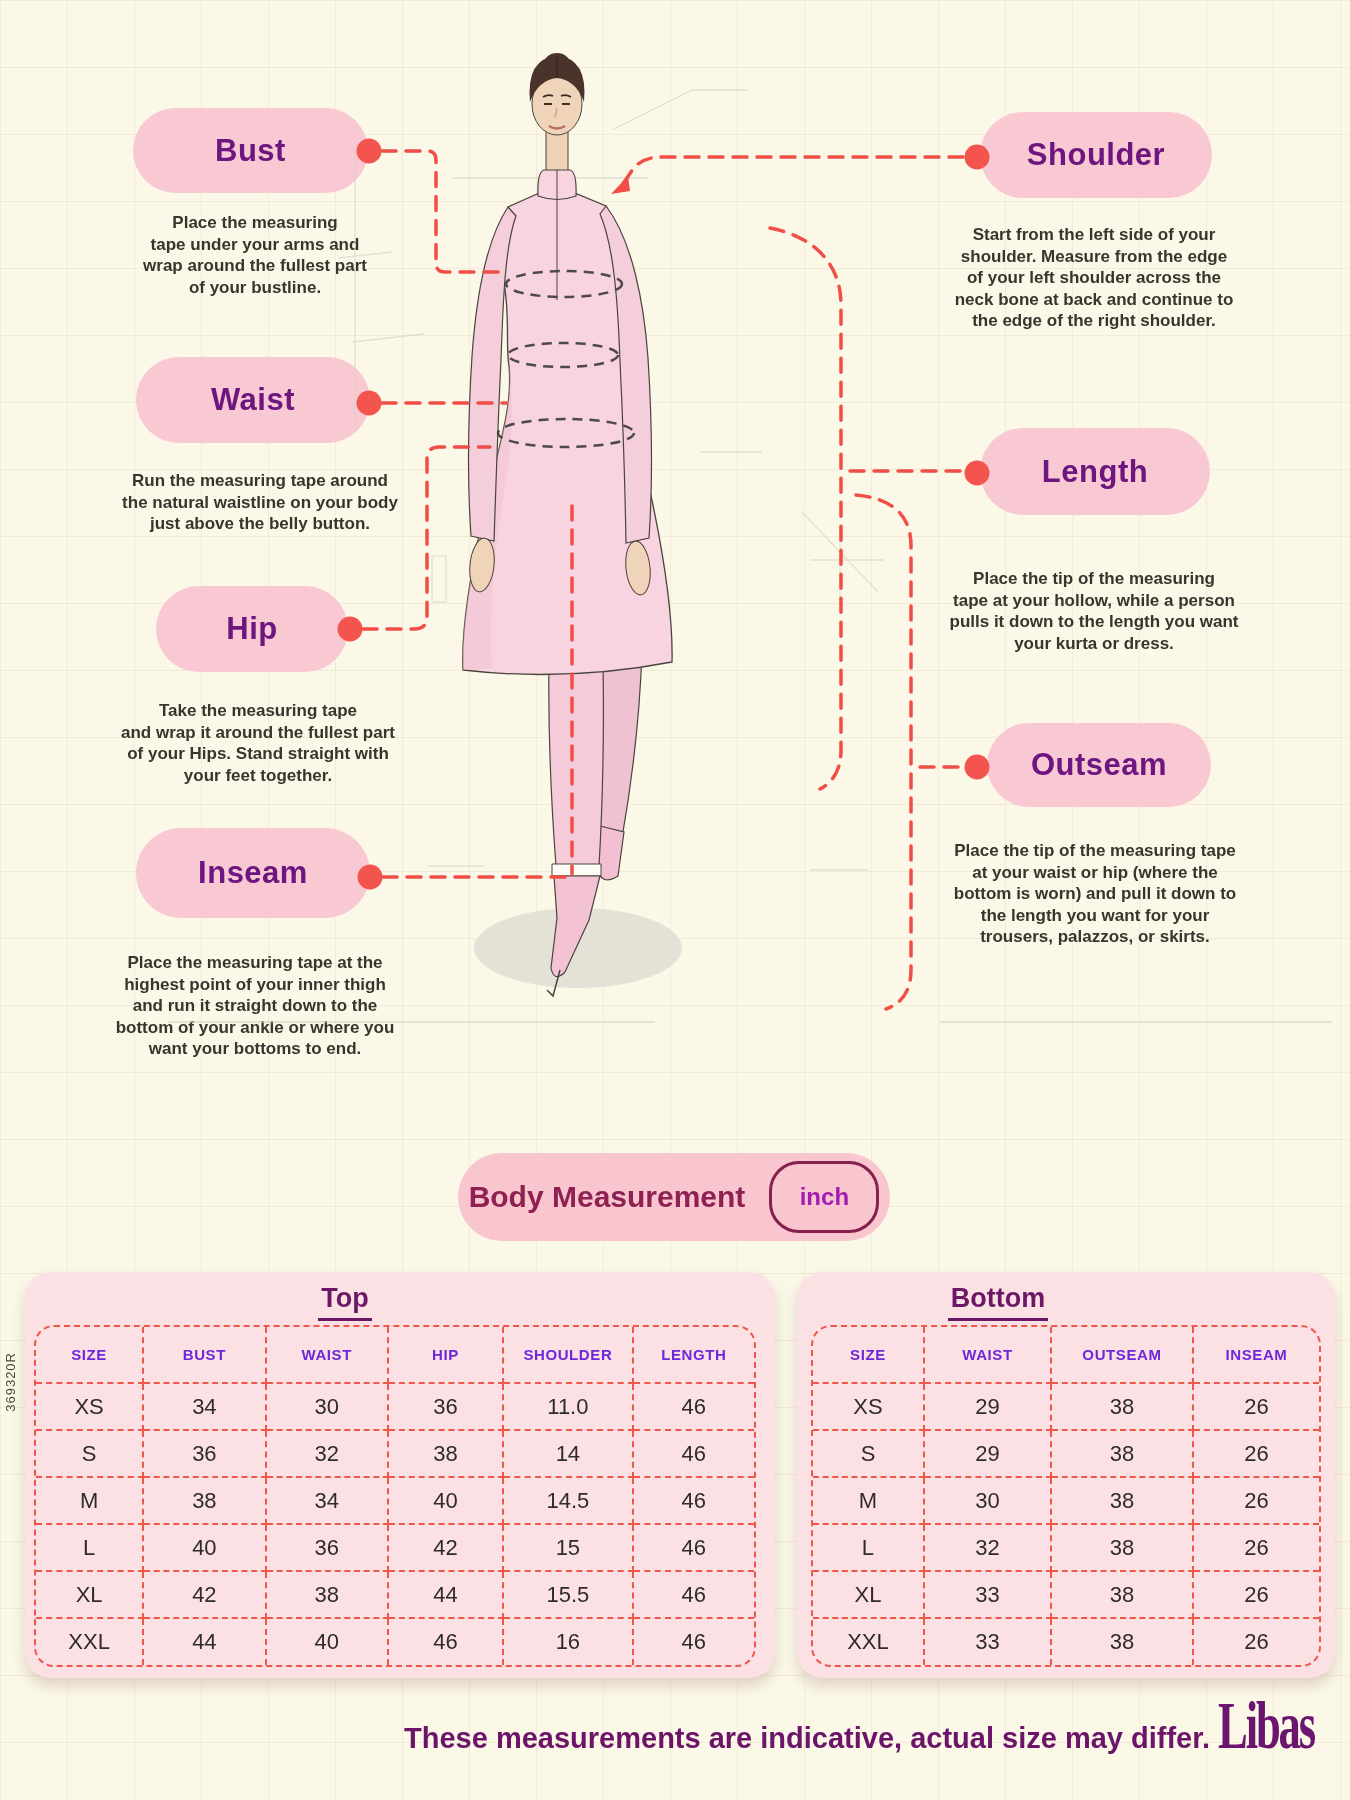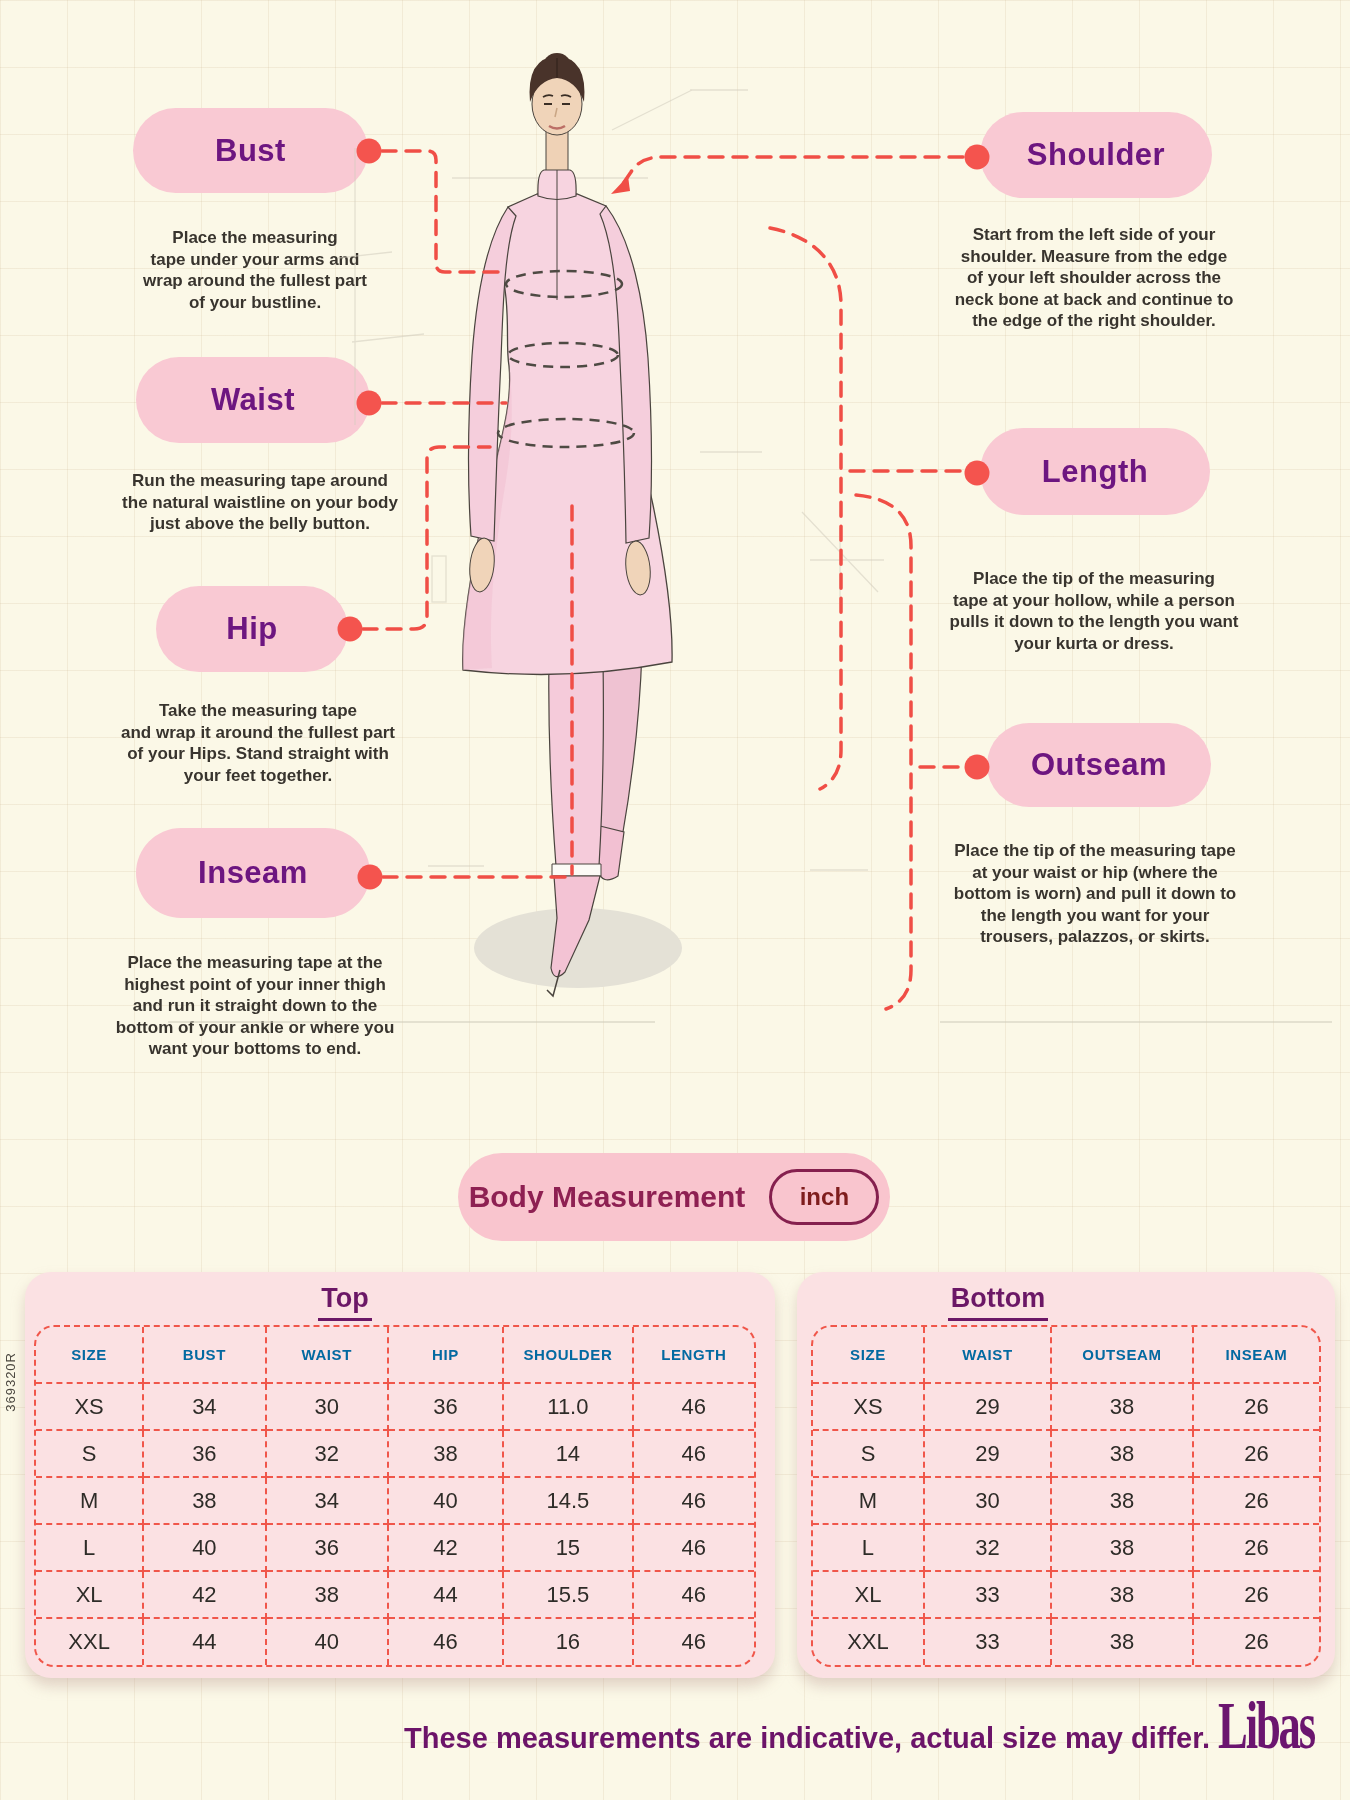--- a/index.html
+++ b/index.html
@@ -25,39 +25,39 @@
   .p-hip    {left:156px;top:586px;width:192px;height:86px;}
   .p-inseam {left:136px;top:828px;width:234px;height:90px;}
   .p-shoulder{left:980px;top:112px;width:232px;height:86px;}
   .p-length {left:980px;top:428px;width:230px;height:87px;}
   .p-outseam{left:987px;top:723px;width:224px;height:84px;}
 
   .desc{
     position:absolute;z-index:2;color:#38342E;font-size:17px;line-height:21.5px;
     font-weight:600;text-align:center;white-space:pre-line;
   }
-  .d-bust    {left:120px;top:227px;width:270px;}
+  .d-bust    {left:120px;top:212px;width:270px;}
   .d-waist   {left:95px; top:470px;width:330px;}
   .d-hip     {left:88px; top:700px;width:340px;}
   .d-inseam  {left:100px;top:952px;width:310px;}
   .d-shoulder{left:933px;top:224px;width:322px;text-align:center;}
   .d-length  {left:935px;top:568px;width:318px;}
   .d-outseam {left:928px;top:840px;width:334px;}
 
   
   .unit-badge{
     position:absolute;z-index:2;left:458px;top:1153px;width:432px;height:88px;
     background:#F9C5CE;border-radius:44px;display:flex;align-items:center;
     justify-content:center;gap:24px;
   }
   .unit-badge .ulabel{font-size:30px;font-weight:800;color:#8E2052;}
   .unit-badge .upill{
     display:flex;align-items:center;justify-content:center;
-    width:110px;height:56px;border:3px solid #85204E;border-radius:30px;
-    font-size:24px;font-weight:800;color:#7f1d1d;box-sizing:border-box;
+    width:110px;height:72px;border:3px solid #85204E;border-radius:30px;
+    font-size:24px;font-weight:800;color:#a21caf;box-sizing:border-box;
   }
 
   
   .card{
     position:absolute;z-index:2;top:1272px;height:406px;background:#FBE1E3;
     border-radius:26px;box-shadow:0 8px 14px rgba(186,152,144,.4);
     box-sizing:border-box;padding-top:10px;
   }
   .card-top{left:25px;width:750px;}
   .card-bottom{left:797px;width:538px;}
@@ -75,21 +75,21 @@
   .card-bottom .tframe{margin-left:14px;margin-right:14px;}
   table.stable{border-collapse:collapse;width:100%;table-layout:fixed;}
   .stable th,.stable td{
     border-right:2px dashed #F0564A;border-bottom:2px dashed #F0564A;
     text-align:center;vertical-align:middle;padding:0;
   }
   .stable th:last-of-type,.stable td:last-of-type{border-right:none;}
   .stable tbody tr:last-child td{border-bottom:none;}
   .stable thead tr{height:56px;}
   .stable tbody tr{height:47px;}
-  .stable th{font-size:15px;font-weight:800;letter-spacing:.6px;color:#0369a1;}
+  .stable th{font-size:15px;font-weight:800;letter-spacing:.6px;color:#6d28d9;}
   .stable td{font-size:22px;font-weight:500;color:#2E2C28;}
   .t-top th:nth-of-type(1),.t-top td:nth-of-type(1){width:15%;}
   .t-top th:nth-of-type(2),.t-top td:nth-of-type(2){width:17%;}
   .t-top th:nth-of-type(3),.t-top td:nth-of-type(3){width:17%;}
   .t-top th:nth-of-type(4),.t-top td:nth-of-type(4){width:16%;}
   .t-top th:nth-of-type(5),.t-top td:nth-of-type(5){width:18%;}
   .t-top th:nth-of-type(6),.t-top td:nth-of-type(6){width:17%;}
   .t-bot th:nth-of-type(1),.t-bot td:nth-of-type(1){width:22%;}
   .t-bot th:nth-of-type(2),.t-bot td:nth-of-type(2){width:25%;}
   .t-bot th:nth-of-type(3),.t-bot td:nth-of-type(3){width:28%;}

